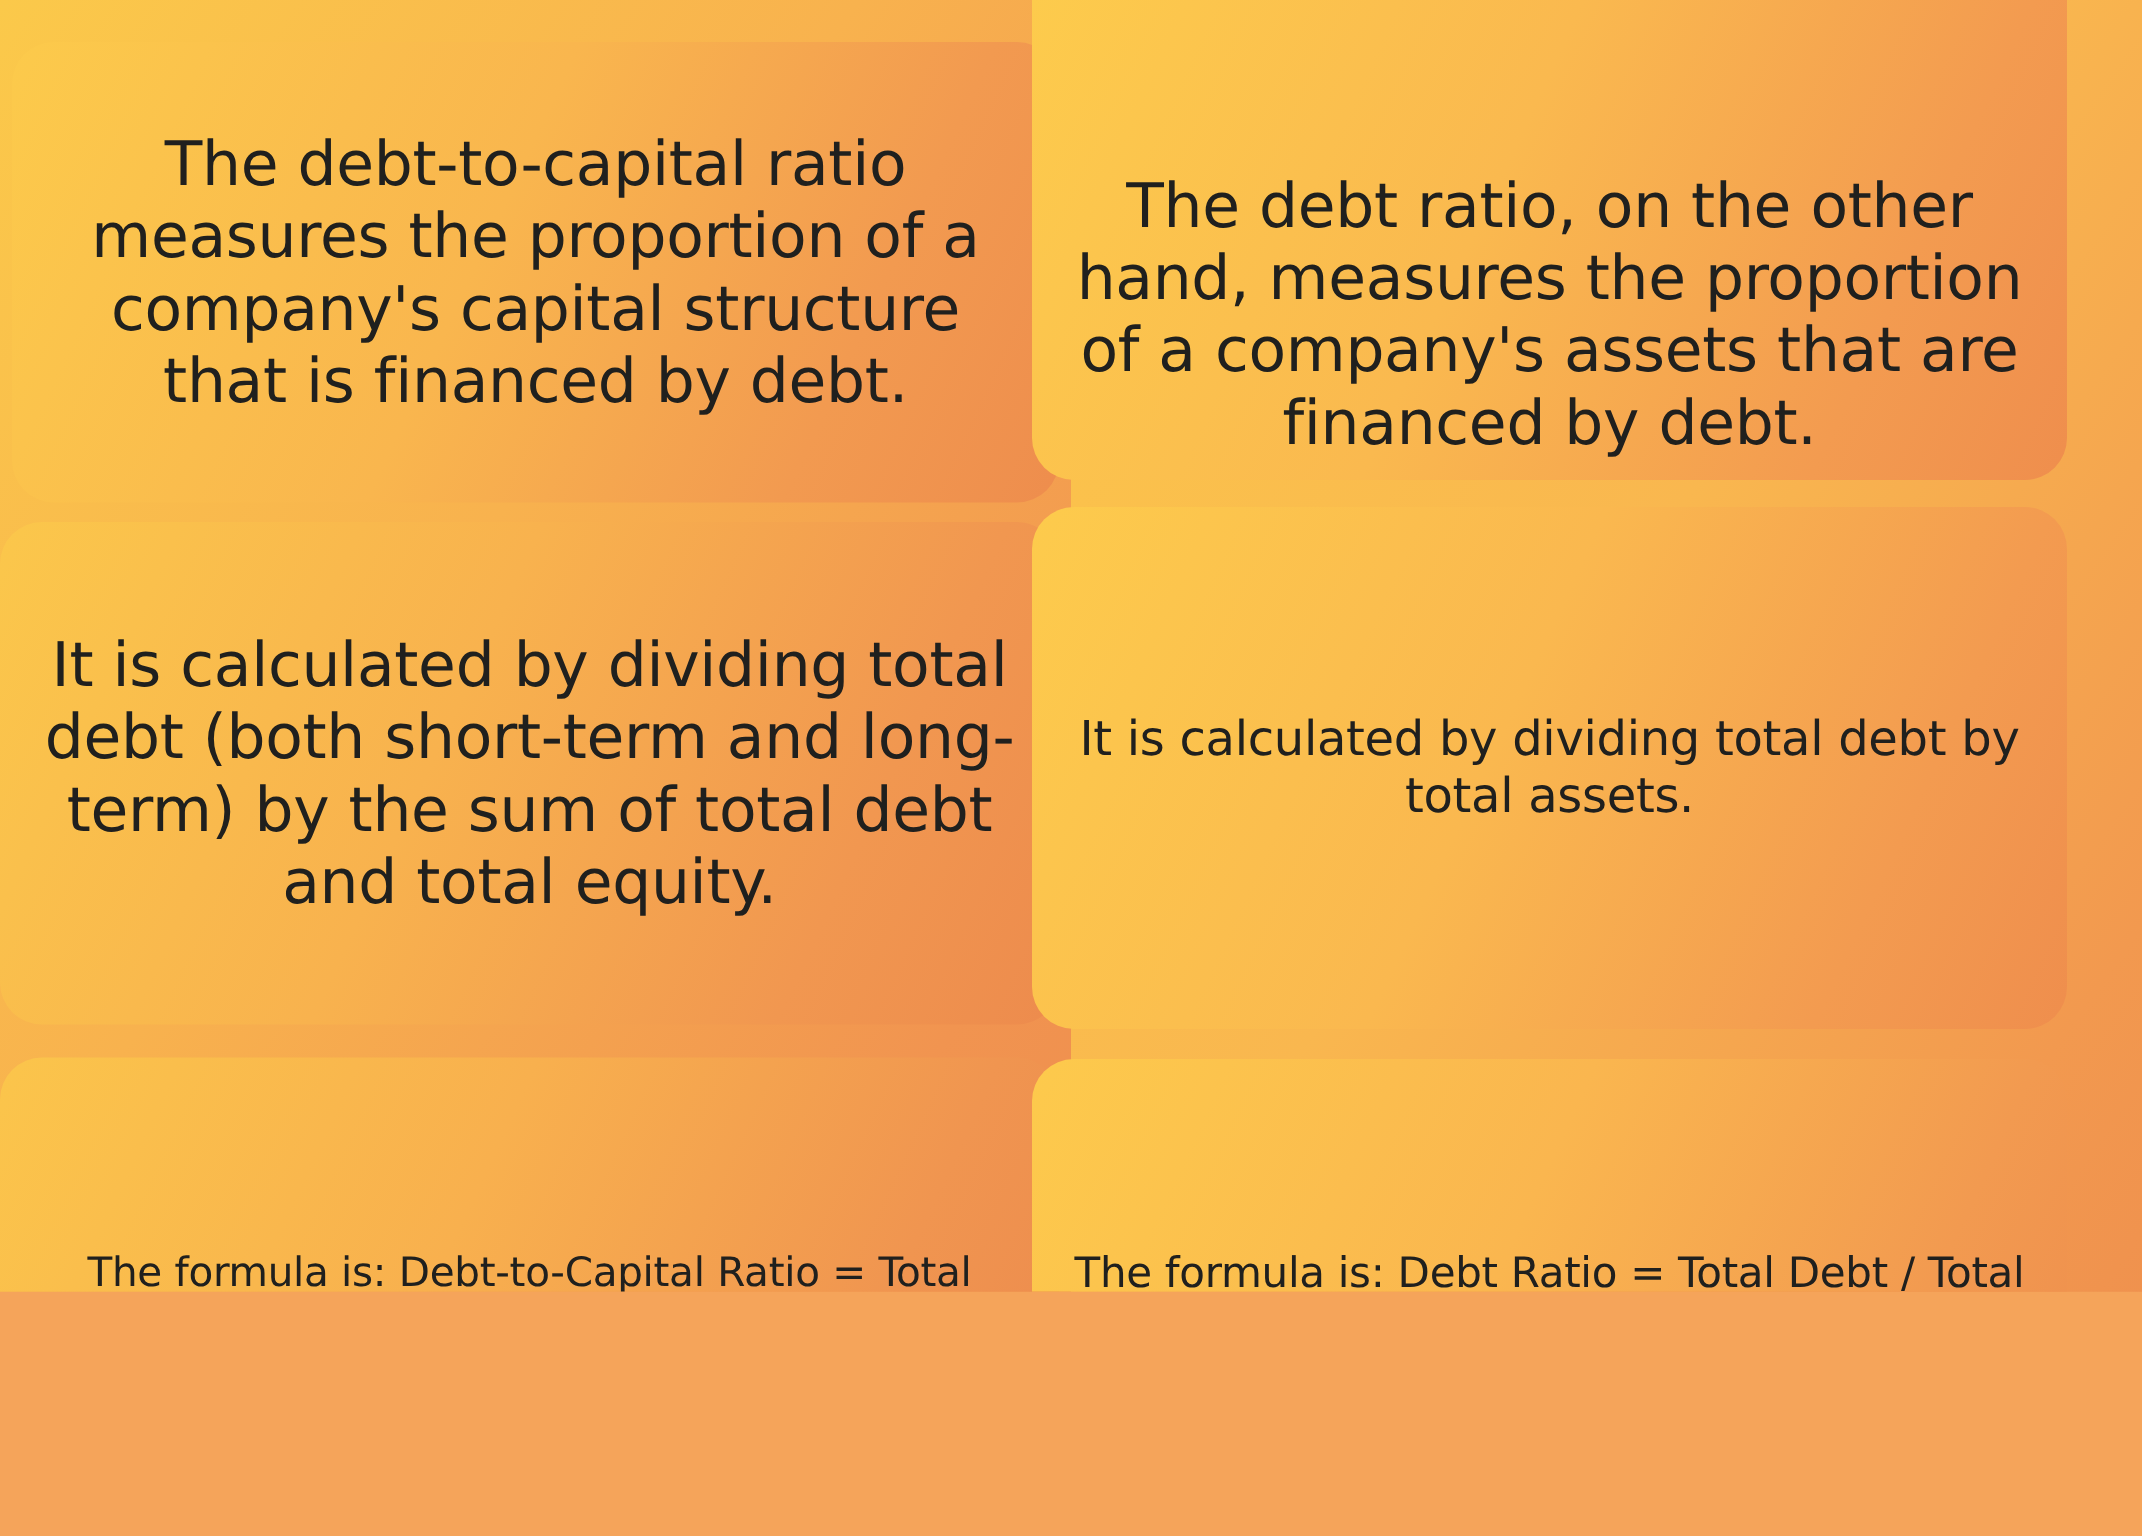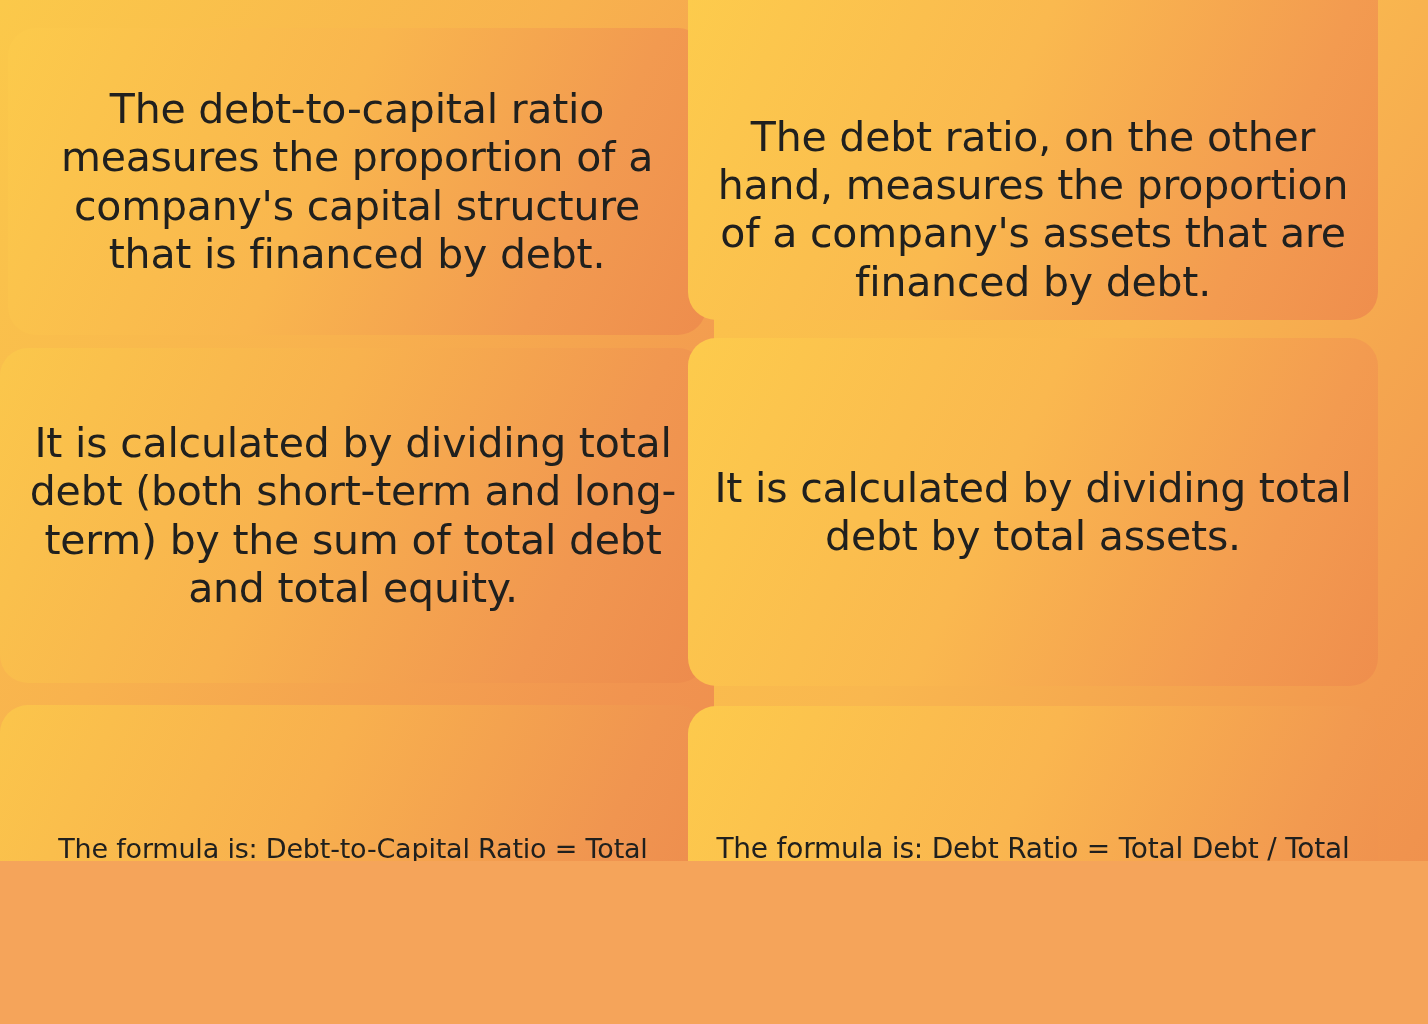--- a/index.html
+++ b/index.html
@@ -105,21 +105,21 @@
     font-size: 41px;
     background: linear-gradient(115deg, #fdcc4c 0%, #fab94f 45%, #f39b50 80%, #ef8e4d 100%);
     align-items: flex-end;
     padding-bottom: 14px;
   }
   .r2 {
     left: 14px;
     top: 338px;
     width: 690px;
     height: 348px;
-    font-size: 41px;
+    font-size: 32px;
     background: linear-gradient(115deg, #fdcb4c 0%, #fab84f 45%, #f39b50 80%, #ef8e4d 100%);
   }
   .r3 {
     left: 14px;
     top: 706px;
     width: 690px;
     height: 318px;
     font-size: 28px;
     background: linear-gradient(115deg, #fdca4c 0%, #fab64f 45%, #f29a50 80%, #ee8d4d 100%);
   }

